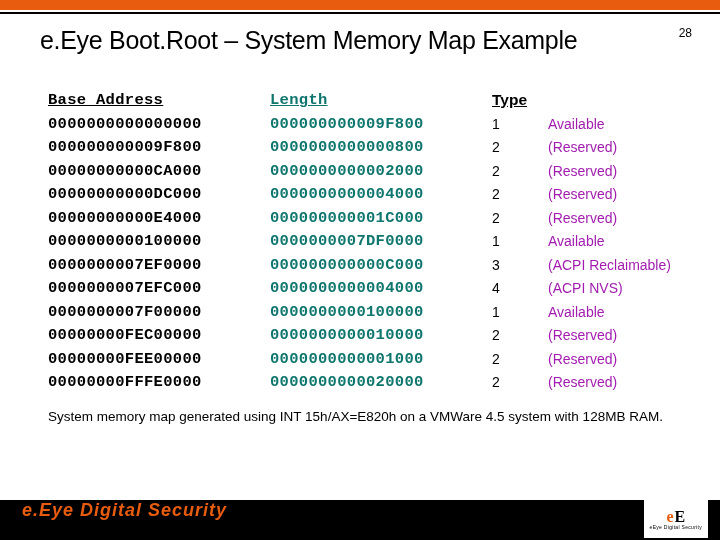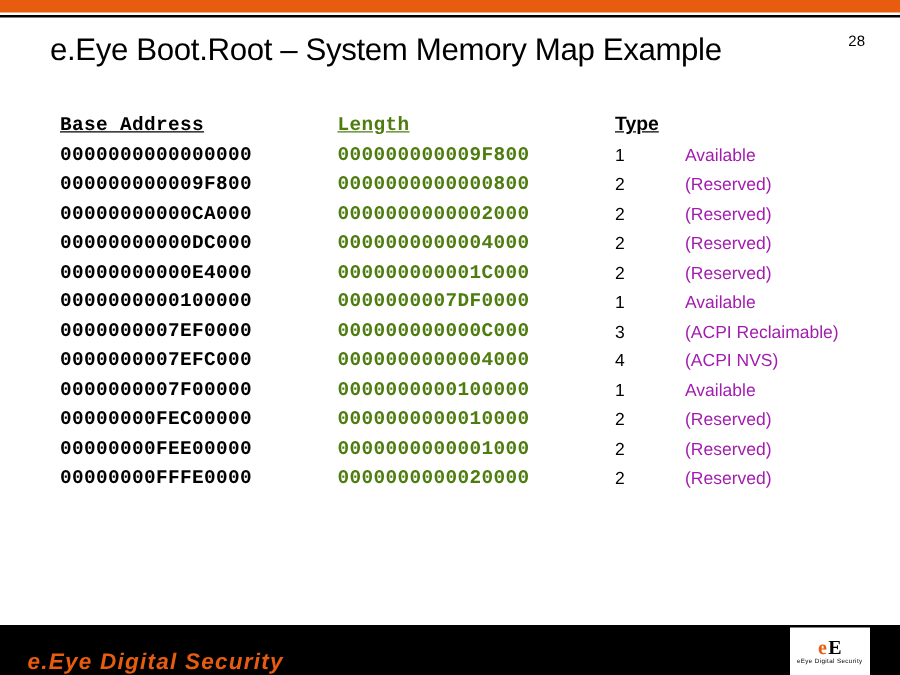--- a/index.html
+++ b/index.html
@@ -56,21 +56,21 @@
     font-size: 15.5px;
     font-weight: bold;
     color: #000;
     letter-spacing: 0.3px;
   }
   .col-len {
     width: 190px;
     font-family: "Courier New", monospace;
     font-size: 15.5px;
     font-weight: bold;
-    color: #4d7c0f;
+    color: #0f766e;
     letter-spacing: 0.3px;
   }
   .col-typecode {
     width: 24px;
     font-family: Arial, sans-serif;
     font-size: 14px;
     color: #000;
   }
   .col-typename {
     font-family: Arial, sans-serif;
@@ -92,23 +92,23 @@
     margin-top: 18px;
   }
   .footer {
     position: absolute;
     bottom: 0;
     left: 0;
     width: 100%;
     height: 40px;
     background: #000;
     display: flex;
-    align-items: flex-end;
+    align-items: flex-start;
     justify-content: space-between;
-    padding: 0 24px 0 22px;
+    padding: 0 12px 0 22px;
   }
   .footer-left {
     font-family: "Comic Sans MS", cursive, sans-serif;
     font-style: italic;
     font-weight: bold;
     color: #e85c0f;
     font-size: 18px;
     letter-spacing: 1px;
   }
   .footer-right {
@@ -231,20 +231,21 @@
           <div class="col-typename">(Reserved)</div>
         </div>
         <div class="row">
           <div class="col-base">00000000FFFE0000</div>
           <div class="col-len">0000000000020000</div>
           <div class="col-typecode">2</div>
           <div class="col-typename">(Reserved)</div>
         </div>
       </div>
   </div>
+  <div class="footnote">System memory map generated using INT 15h/AX=E820h on a VMWare 4.5 system with 128MB RAM.</div>
 </div>
 
 <div class="footer">
   <div class="footer-left">e.Eye Digital Security</div>
   <div class="footer-right">
     <div class="logo-mark">
       <span class="logo-e1">e</span>
       <span class="logo-e2">E</span>
     </div>
     <div class="logo-sub">eEye Digital Security</div>

